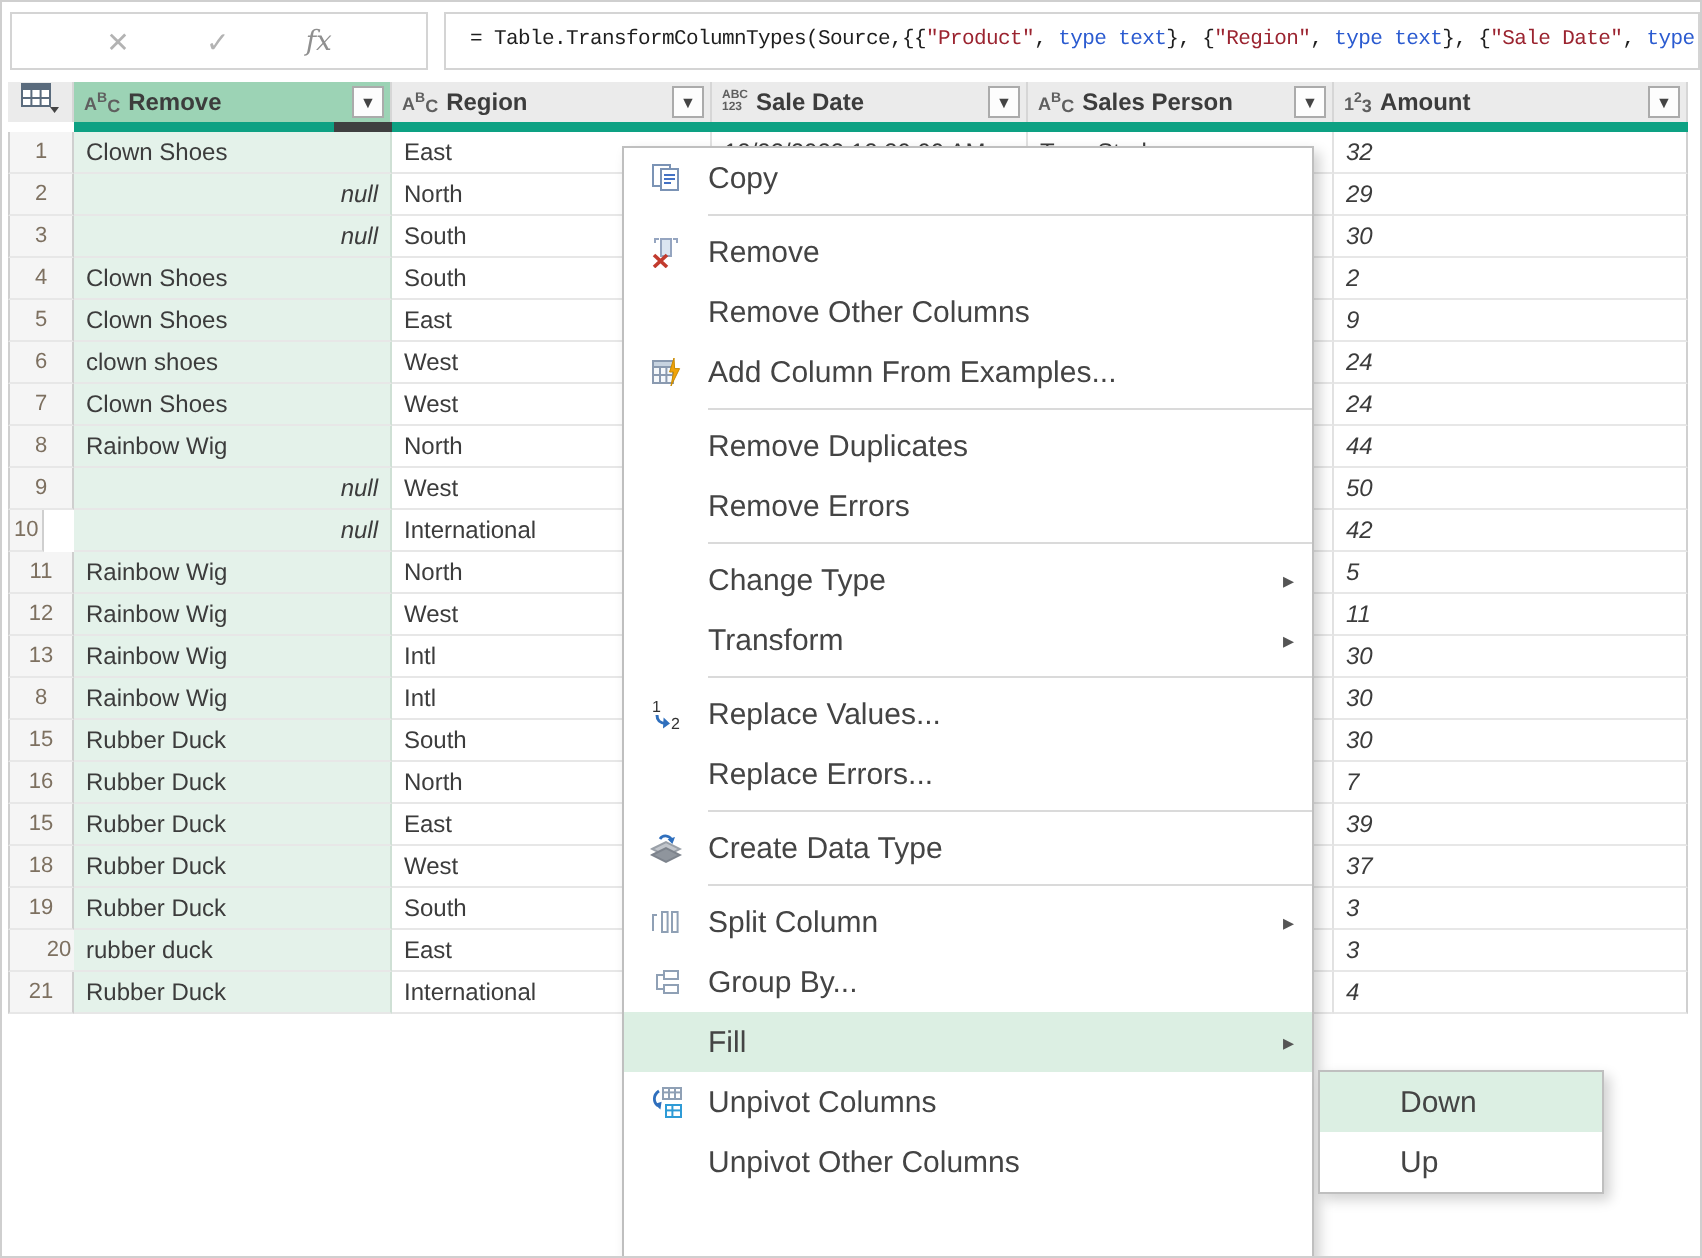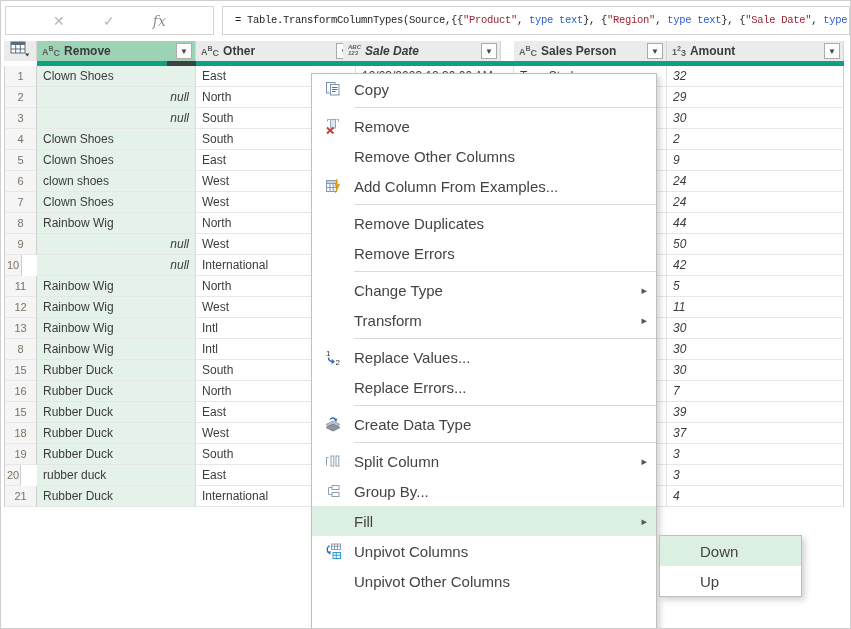--- a/index.html
+++ b/index.html
@@ -100,25 +100,25 @@
   <div id="grid">
       <div class="hcell selected" style="left: 36px; width: 159px;">
         <span class="type-icon"><span class="abc-a">A</span><span class="abc-b">B</span><span class="abc-c">C</span></span>
         <span class="hlabel">Remove</span>
         <span class="filter-btn">▼</span>
       </div>
       <div class="qseg" style="left: 36px; width: 130px; background: rgb(13, 161, 131);"></div>
       <div class="qseg" style="left: 166px; width: 29px; background: rgb(63, 64, 64);"></div>
       <div class="hcell" style="left: 195px; width: 160px;">
         <span class="type-icon"><span class="abc-a">A</span><span class="abc-b">B</span><span class="abc-c">C</span></span>
-        <span class="hlabel">Other</span>
+        <span class="hlabel">Region</span>
         <span class="filter-btn">▼</span>
       </div>
       <div class="qseg" style="left: 195px; width: 160px; background: rgb(13, 161, 131);"></div>
-      <div class="hcell" style="left: 342px; width: 158px; font-style: italic;">
+      <div class="hcell" style="left: 355px; width: 158px;">
         <span class="type-icon"><span class="stack">ABC<br>123</span></span>
         <span class="hlabel">Sale Date</span>
         <span class="filter-btn">▼</span>
       </div>
       <div class="qseg" style="left: 355px; width: 158px; background: rgb(13, 161, 131);"></div>
       <div class="hcell" style="left: 513px; width: 153px;">
         <span class="type-icon"><span class="abc-a">A</span><span class="abc-b">B</span><span class="abc-c">C</span></span>
         <span class="hlabel">Sales Person</span>
         <span class="filter-btn">▼</span>
       </div>
@@ -236,21 +236,21 @@
       <div class="row-cell" style="left: 195px; top: 422px; width: 160px;">West</div>
       <div class="row-cell" style="left: 355px; top: 422px; width: 158px;"></div>
       <div class="row-cell" style="left: 513px; top: 422px; width: 153px;"></div>
       <div class="row-cell num" style="left: 666px; top: 422px; width: 177px;">37</div>
       <div class="row-cell rownum" style="left: 3px; top: 443px; width: 33px;">19</div>
       <div class="row-cell selcol" style="left: 36px; top: 443px; width: 159px;">Rubber Duck</div>
       <div class="row-cell" style="left: 195px; top: 443px; width: 160px;">South</div>
       <div class="row-cell" style="left: 355px; top: 443px; width: 158px;"></div>
       <div class="row-cell" style="left: 513px; top: 443px; width: 153px;"></div>
       <div class="row-cell num" style="left: 666px; top: 443px; width: 177px;">3</div>
-      <div class="row-cell rownum" style="left: 3px; top: 464px; width: 17px;">20</div>
+      <div class="row-cell rownum" style="left: 3px; top: 464px; width: 51px;">20</div>
       <div class="row-cell selcol" style="left: 36px; top: 464px; width: 159px;">rubber duck</div>
       <div class="row-cell" style="left: 195px; top: 464px; width: 160px;">East</div>
       <div class="row-cell" style="left: 355px; top: 464px; width: 158px;"></div>
       <div class="row-cell" style="left: 513px; top: 464px; width: 153px;"></div>
       <div class="row-cell num" style="left: 666px; top: 464px; width: 177px;">3</div>
       <div class="row-cell rownum" style="left: 3px; top: 485px; width: 33px;">21</div>
       <div class="row-cell selcol" style="left: 36px; top: 485px; width: 159px;">Rubber Duck</div>
       <div class="row-cell" style="left: 195px; top: 485px; width: 160px;">International</div>
       <div class="row-cell" style="left: 355px; top: 485px; width: 158px;"></div>
       <div class="row-cell" style="left: 513px; top: 485px; width: 153px;"></div>

